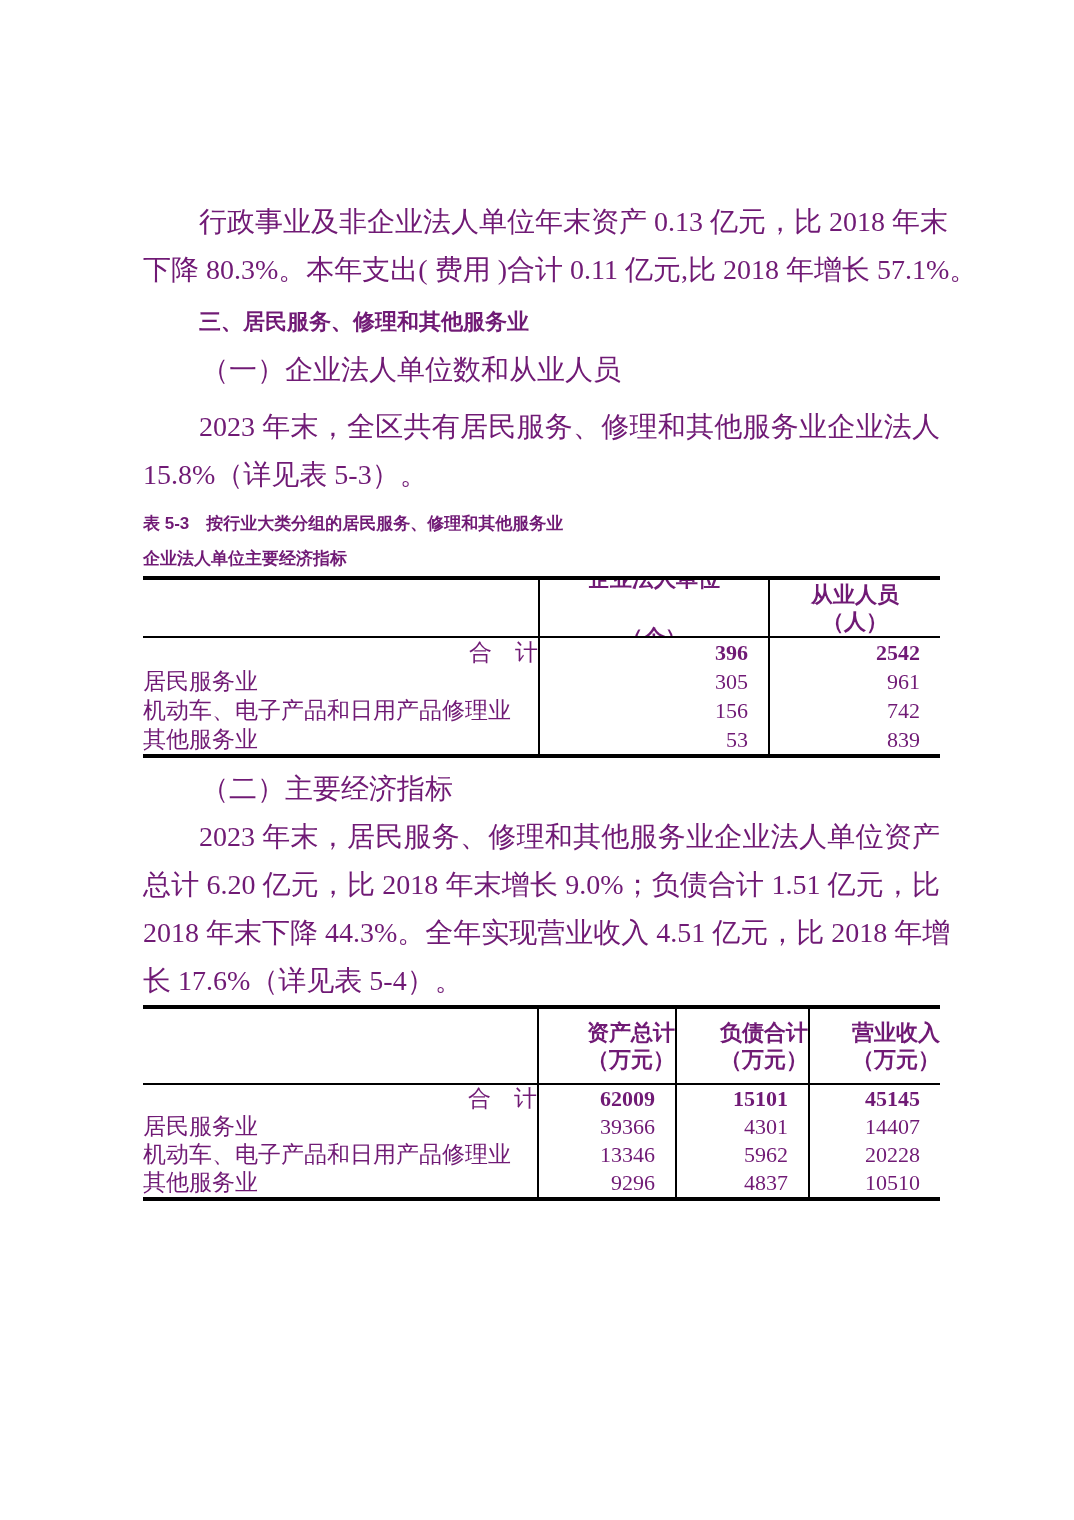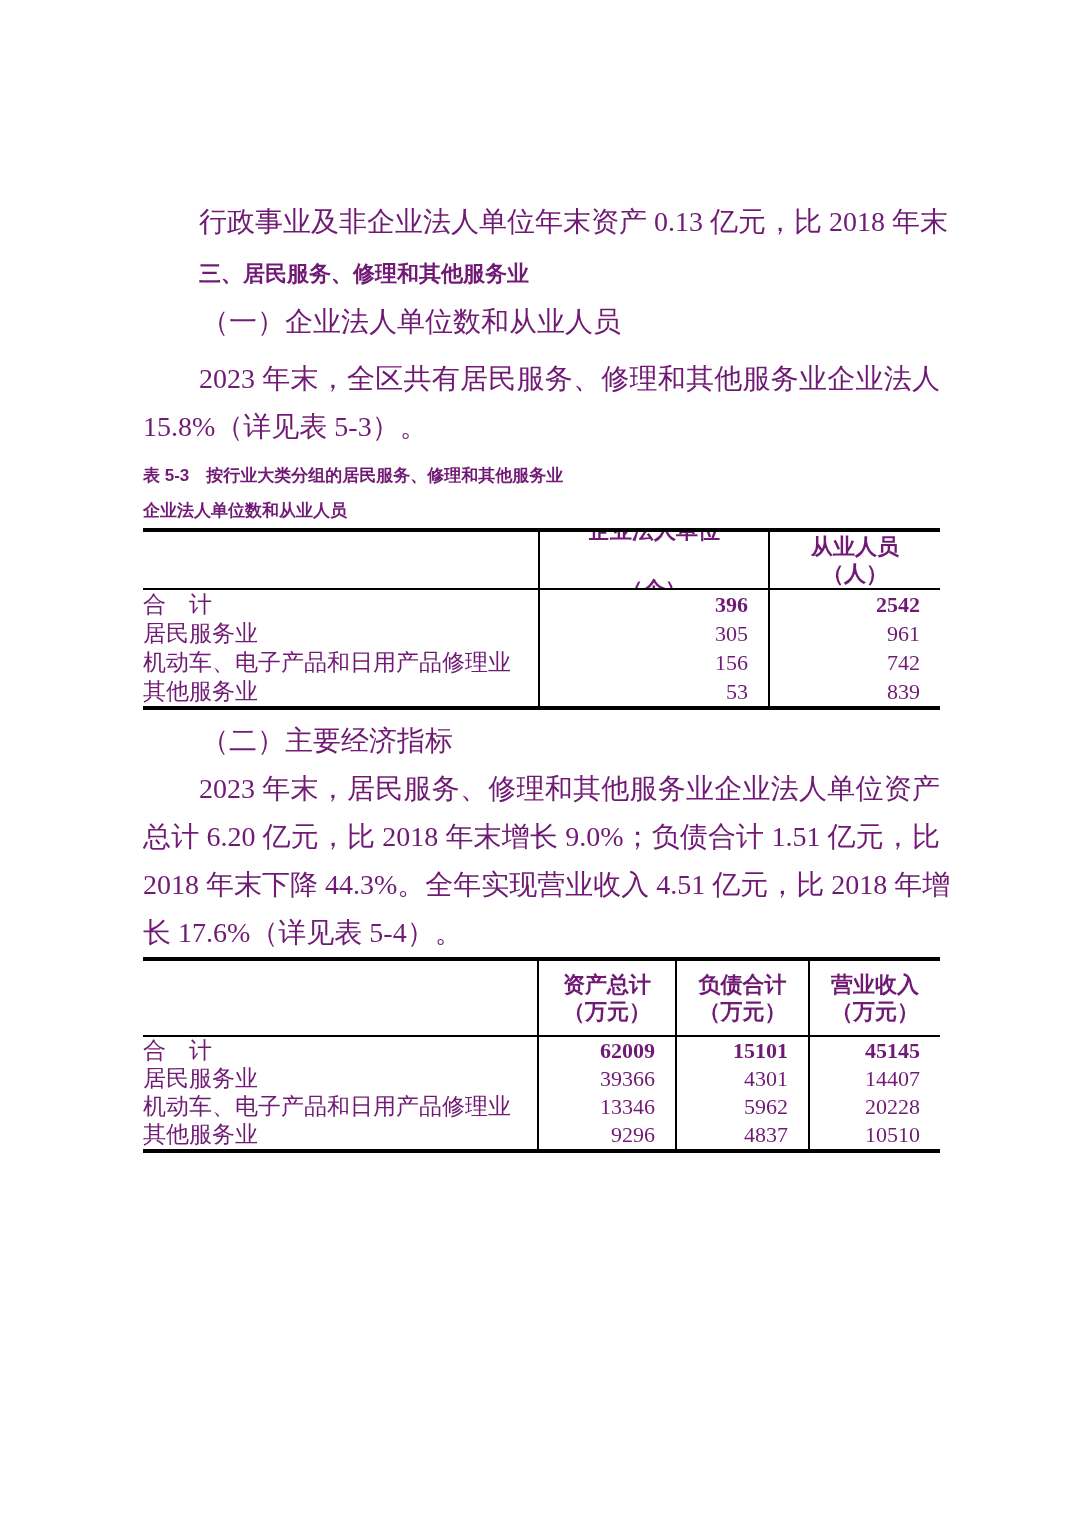--- a/index.html
+++ b/index.html
@@ -68,67 +68,68 @@
   .thead {
     display: flex;
     border-bottom: 2px solid #000;
     font-family: "Liberation Sans", "DejaVu Sans", sans-serif;
     font-weight: 700;
     font-size: 22px;
     line-height: 27px;
     text-align: center;
   }
   .t53 .thead { height: 58px; }
-  .t54 .thead { height: 76px; }
+  .t54 .thead { height: 76px; text-align: right; }
   .thead .cell {
     display: flex;
     flex-direction: column;
     justify-content: center;
   }
   .trow { display: flex; }
   .t53 .trow { height: 29px; font-size: 22px; line-height: 29px; }
   .t54 .trow { height: 28px; font-size: 22px; line-height: 28px; }
   .cell { flex: 0 0 auto; overflow: hidden; }
   .cell.vline { border-right: 2px solid #000; }
   
   .t53 .c1 { width: 397px; }
   .t53 .c2 { width: 230px; gap: 32px; }
   .t53 .c3 { width: 170px; }
   
   .t54 .d1 { width: 396px; }
   .t54 .d2 { width: 138px; }
   .t54 .d3 { width: 133px; }
   .t54 .d4 { width: 130px; }
   .cell.lbl { font-size: 23px; text-align: left; white-space: nowrap; }
-  .cell.lbl.center { text-align: left; }
+  .cell.lbl.center { text-align: right; }
   .cell.num { text-align: right; padding-right: 20px; font-family: "Liberation Serif", "DejaVu Serif", serif; }
   .trow.total .num { font-weight: 700; }
 </style>
 </head>
 <body>
 
 <div class="page">
   <div class="content">
 
     <p class="para p1">
       <span class="line first">行政事业及非企业法人单位年末资产 0.13 亿元，比 2018 年末</span>
+      <span class="line">下降 80.3%。本年支出( 费用 )合计 0.11 亿元,比 2018 年增长 57.1%。</span>
     </p>
 
     <h2 class="h-section">三、居民服务、修理和其他服务业</h2>
 
     <h3 class="h-sub s1">（一）企业法人单位数和从业人员</h3>
 
     <p class="para p2">
       <span class="line first">2023 年末，全区共有居民服务、修理和其他服务业企业法人</span>
       <span class="line last">15.8%（详见表 5-3）。</span>
     </p>
 
     <div class="tbl-title t3">
       <div>表 5-3　按行业大类分组的居民服务、修理和其他服务业</div>
-      <div>企业法人单位数和从业人员</div>
+      <div>企业法人单位主要经济指标</div>
     </div>
 
     <div class="tbl t53">
       <div class="thead">
         <div class="cell c1 vline"></div>
         <div class="cell c2 vline">
           <span>企业法人单位</span>
           <span>（个）</span>
         </div>
         <div class="cell c3">

